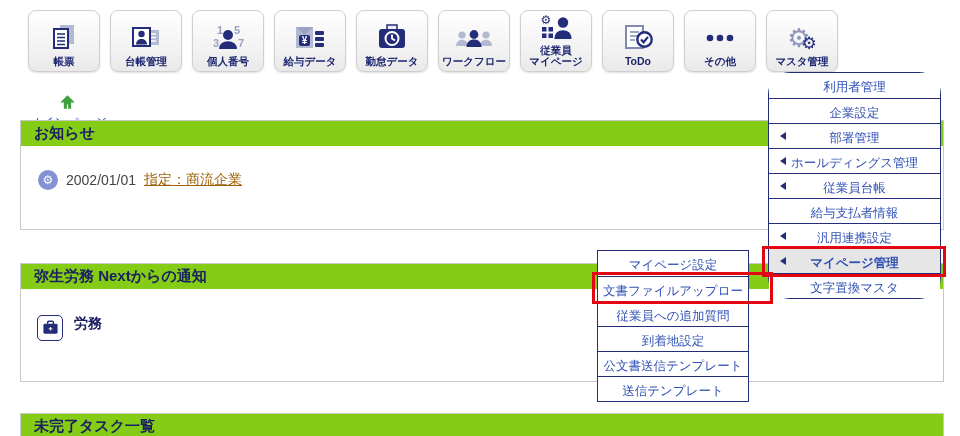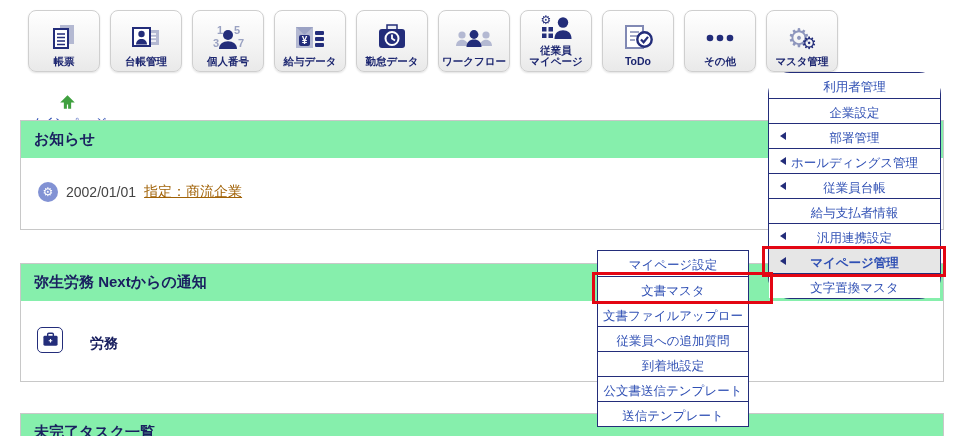--- a/index.html
+++ b/index.html
@@ -18,34 +18,34 @@
     text-align:center; white-space:pre-line; }
   .gear-glyph { font-family:"DejaVu Sans",sans-serif; line-height:1; display:inline-block; }
 
   
   .breadcrumb { position:absolute; left:28px; top:94px; display:flex; align-items:center; gap:0;flex-direction:column; }
   .breadcrumb .bc-label { font-size:13px; color:#3050b4; cursor:pointer; }
 
   
   .section { position:absolute; left:20px; width:924px; background:#fff;
     border:1px solid #c8c8c8; }
-  .section-header { background:#86efac; padding:9px 13px; }
+  .section-header { background:#84cc16; padding:3px 13px; }
   .section-title { font-size:15px; font-weight:bold; color:#1a2060; }
   #section-notice { top:120px; height:110px; }
   #section-notify { top:263px; height:119px; }
   #section-tasks  { top:413px; height:80px; }
 
   .notice-row { display:flex; align-items:center; gap:8px; margin:24px 0 0 17px; }
   .gear-badge { width:20px; height:20px; border-radius:50%; background:#8292d4;
     color:#fff; display:flex; align-items:center; justify-content:center;
     font-size:12px; font-family:"DejaVu Sans",sans-serif; }
   .notice-date { font-size:14px; color:#444; }
   .notice-link { font-size:14px; color:#a16207; text-decoration:underline; cursor:pointer; }
 
-  .notify-row { display:flex; align-items:flex-end; gap:27px; margin:26px 0 0 16px; }
+  .notify-row { display:flex; align-items:flex-start; gap:11px; margin:26px 0 0 16px; }
   .case-badge { width:26px; height:26px; border:1.5px solid #232d7a; border-radius:5px;
     background:#fff; display:flex; align-items:center; justify-content:center; }
   .notify-label { font-size:14px; font-weight:bold; color:#1a2060; }
 
   
   .menu { position:absolute; background:#fff; border:1px solid #232d7a; z-index:10; }
   #master-menu { left:768px; top:72px; width:173px;border-radius:22px; }
   #mypage-submenu { left:597px; top:250px; width:152px; }
   .menu-item { position:relative; height:25px; line-height:25px; text-align:center;
     border-top:1px solid #232d7a; cursor:pointer; background:#fff; }
@@ -269,23 +269,20 @@
   <div class="menu-item">
     <span class="menu-label">文字置換マスタ</span>
   </div>
 </div>
 
 <div class="menu" id="mypage-submenu">
   <div class="menu-item">
     <span class="menu-label">マイページ設定</span>
   </div>
   <div class="menu-item">
-    <span class="menu-label">文書マスタ</span>
-  </div>
-  <div class="menu-item">
     <span class="menu-label">文書ファイルアップロード</span>
   </div>
   <div class="menu-item">
     <span class="menu-label">従業員への追加質問</span>
   </div>
   <div class="menu-item">
     <span class="menu-label">到着地設定</span>
   </div>
   <div class="menu-item">
     <span class="menu-label">公文書送信テンプレート</span>

